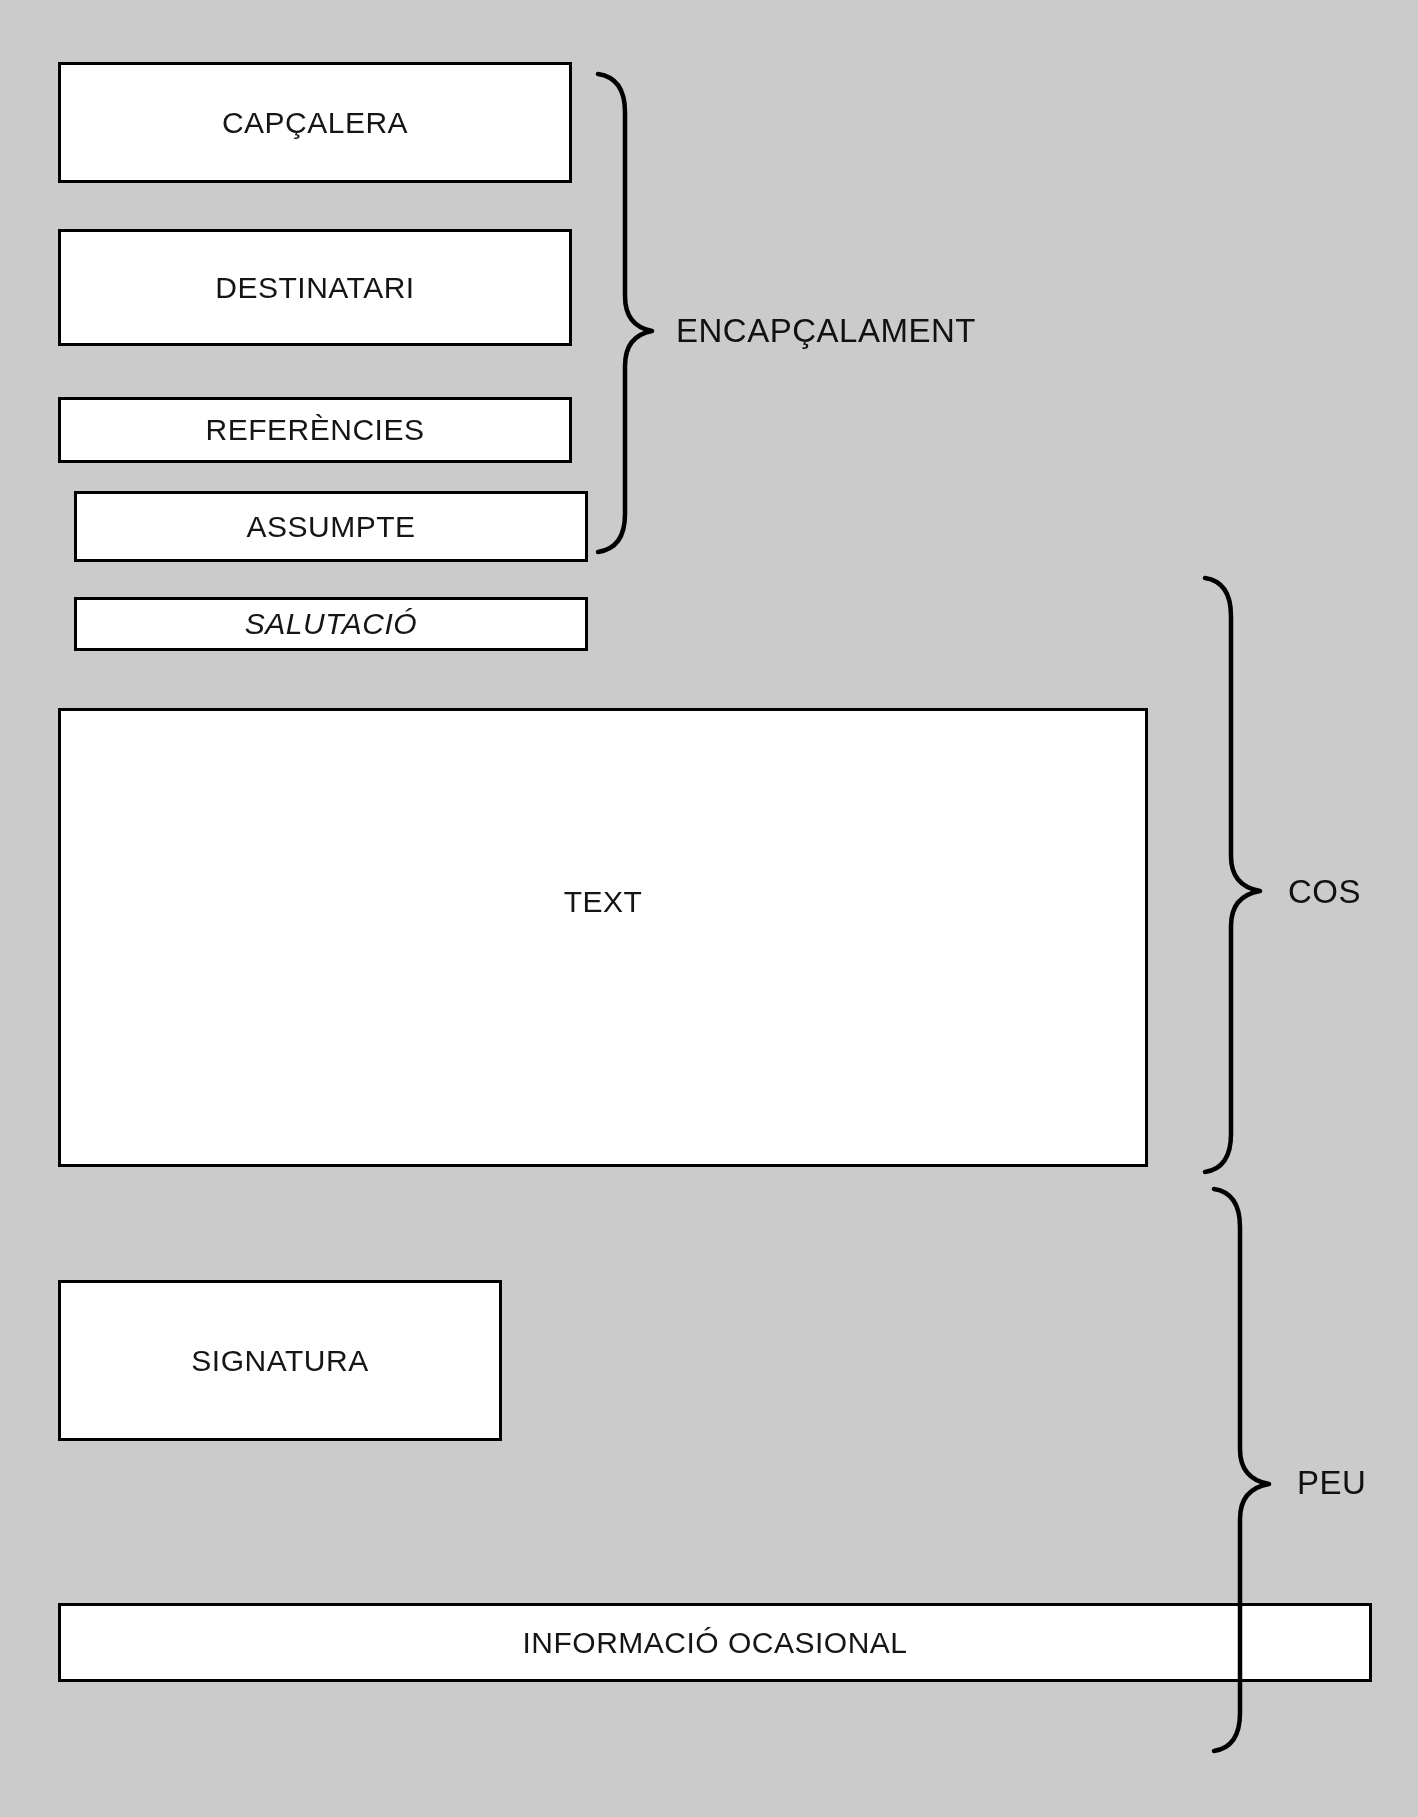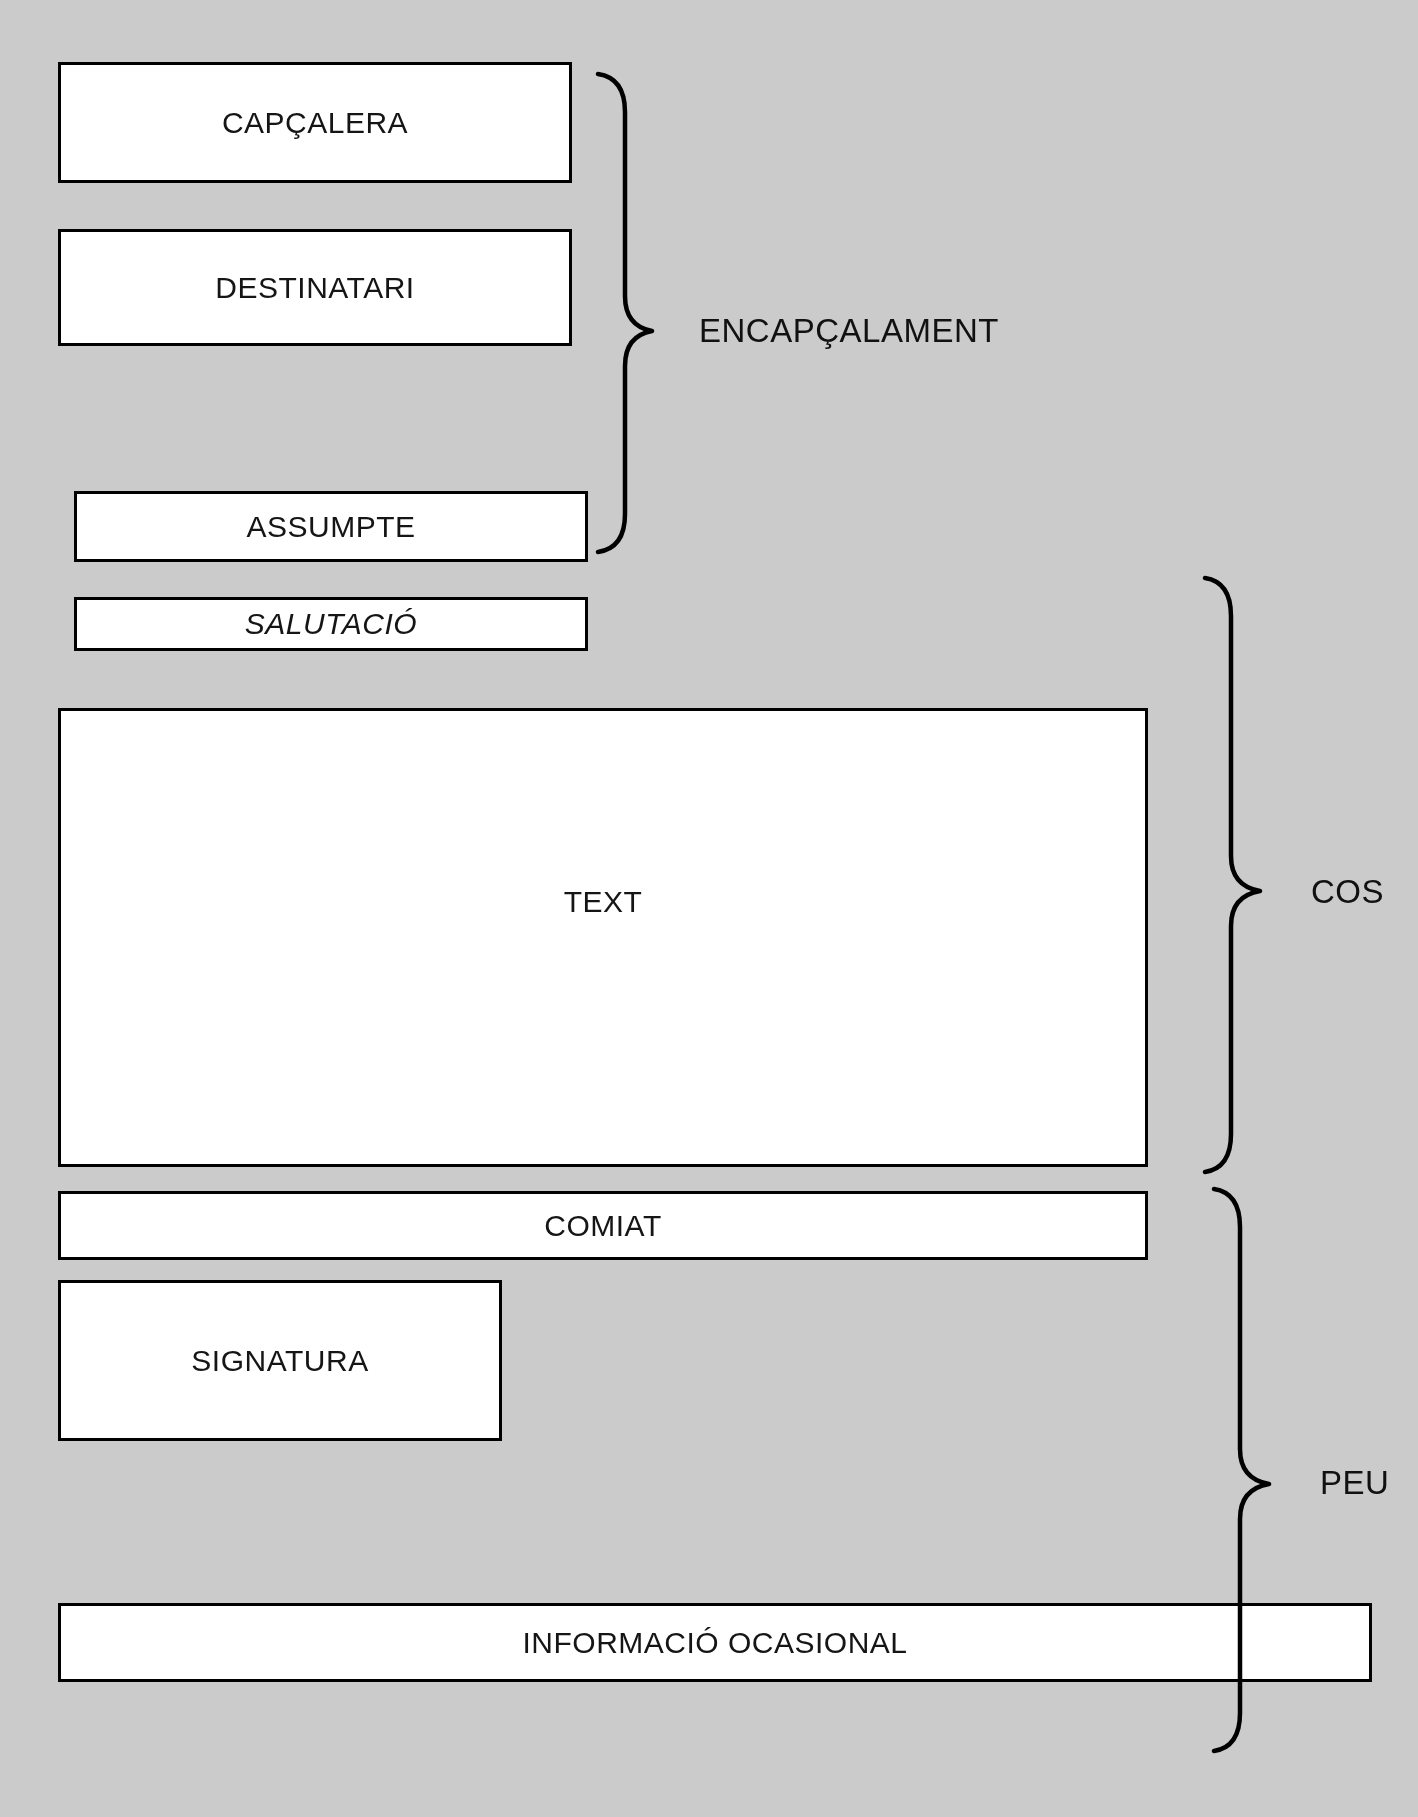--- a/index.html
+++ b/index.html
@@ -38,21 +38,20 @@
   .box--text .box-label { transform: translateY(-36px); }
 
   .group-label {
     position: absolute;
     display: flex;
     align-items: center;
     color: #111111;
     font-size: 33px;
     letter-spacing: 0.5px;
     white-space: nowrap;
-    margin-left: 23px;
   }
   .braces {
     position: absolute;
     left: 0;
     top: 0;
     pointer-events: none;
   }
   .brace-path {
     fill: none;
     stroke: #000000;
@@ -67,36 +66,36 @@
 <div class="canvas">
 
   <div class="box" style="left:58px; top:229px; width:514px; height:117px;">
     <span class="box-label">DESTINATARI</span>
   </div>
 
   <div class="box" style="left:58px; top:62px; width:514px; height:121px;">
     <span class="box-label">CAPÇALERA</span>
   </div>
 
+  <div class="box" style="left:58px; top:397px; width:514px; height:66px;">
+    <span class="box-label">REFERÈNCIES</span>
+  </div>
 
   <div class="box" style="left:74px; top:479px; width:514px; height:71px;margin-top:12px;">
     <span class="box-label">ASSUMPTE</span>
   </div>
 
   <div class="box" style="left:74px; top:597px; width:514px; height:54px;font-style:italic;">
     <span class="box-label">SALUTACIÓ</span>
   </div>
 
   <div class="box box--text" style="left:58px; top:708px; width:1090px; height:459px;">
     <span class="box-label">TEXT</span>
   </div>
 
-  <div class="box" style="left:58px; top:1191px; width:1090px; height:69px;">
-    <span class="box-label">COMIAT</span>
-  </div>
 
   <div class="box" style="left:58px; top:1280px; width:444px; height:161px;">
     <span class="box-label">SIGNATURA</span>
   </div>
 
 
   <div class="box" style="left:58px; top:1603px; width:1314px; height:79px;">
     <span class="box-label">INFORMACIÓ OCASIONAL</span>
   </div>
 

